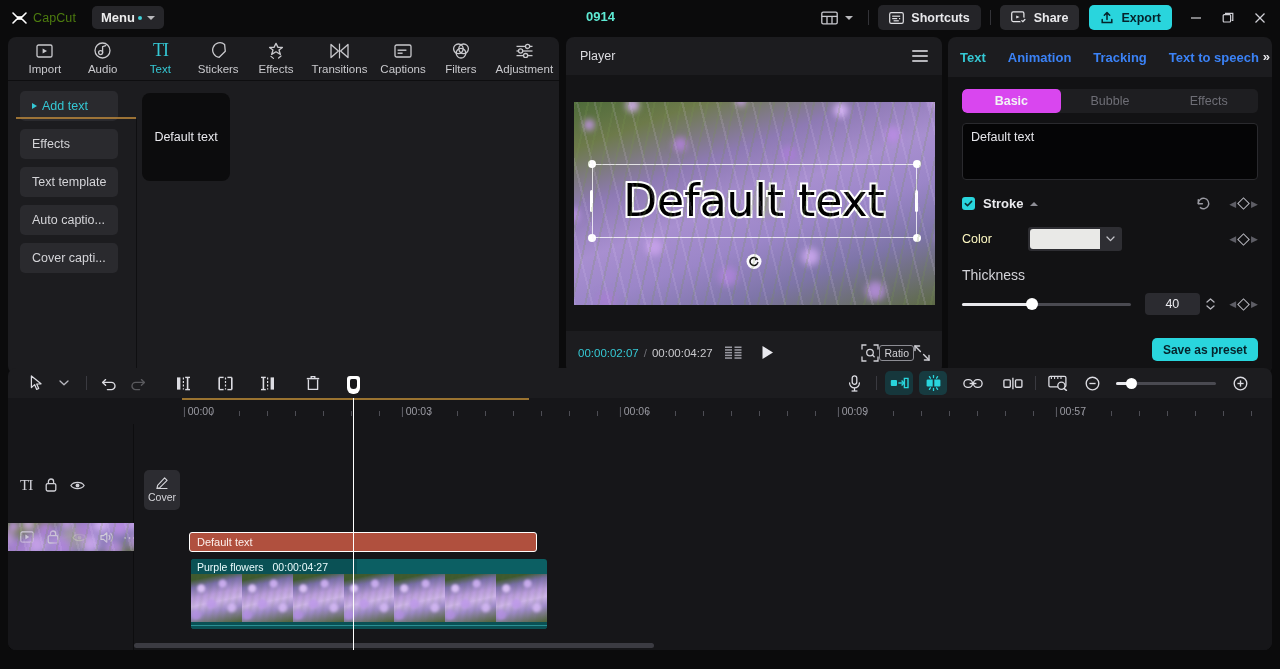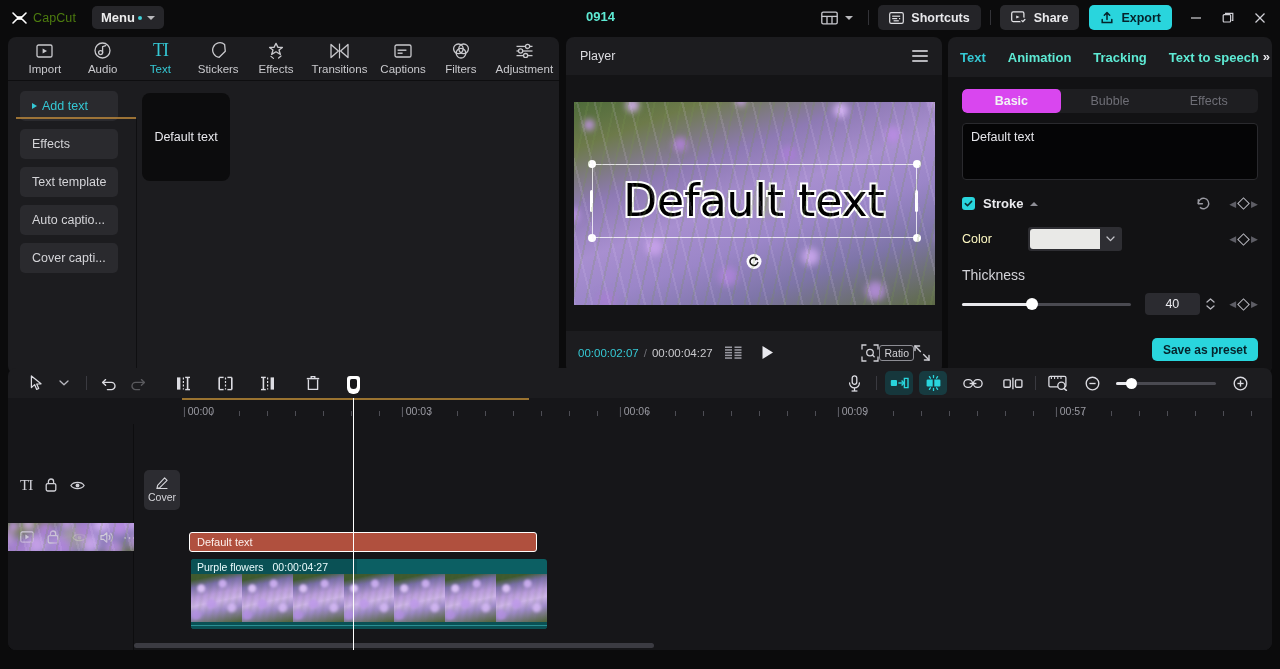--- a/index.html
+++ b/index.html
@@ -156,21 +156,21 @@
   .playbtn { margin-left: 18px; }
   .pf-right { margin-left: auto; display: flex; align-items: center; }
   .ratio-box {
     border: 1px solid #8d8d94; border-radius: 3px; padding: 1px 4px;
     font-size: 10.5px; color: #d2d2d6;
   }
 
   
   #right-panel { left: 948px; top: 37px; width: 324px; height: 337px; background: #1c1c1f; }
   .rtabs { position: relative; height: 40px; display: flex; align-items: center; padding-left: 12px; gap: 22px; overflow: hidden; }
-  .rtab { font-size: 13px; font-weight: 700; color: #5eead4; white-space: nowrap; }
+  .rtab { font-size: 13px; font-weight: 700; color: #3b82f6; white-space: nowrap; }
   .rtab.active { color: #35c8d4; }
   .rtab-more { position: absolute; right: 2px; top: 12px; font-size: 13px; font-weight: 700; color: #e8e8ec; }
   .rbody { position: absolute; left: 0; top: 40px; width: 324px; height: 297px; background: #121214; border-radius: 0 0 8px 8px; padding: 12px 14px 0 14px; }
   .segctl { display: flex; height: 24px; background: #1e1e21; border-radius: 5px; overflow: hidden; }
   .seg { flex: 1; display: flex; align-items: center; justify-content: center; font-size: 12.5px; color: #6e6e76; }
   .seg.active { background: #d946ef; color: #f2f2f5; border-radius: 5px; font-weight: bold; }
   .txtarea {
     margin-top: 10px; height: 57px; background: #050506; border: 1px solid #2a2a2e; border-radius: 4px;
     padding: 6px 8px; font-size: 12.5px; color: #e6e6ea;
   }

